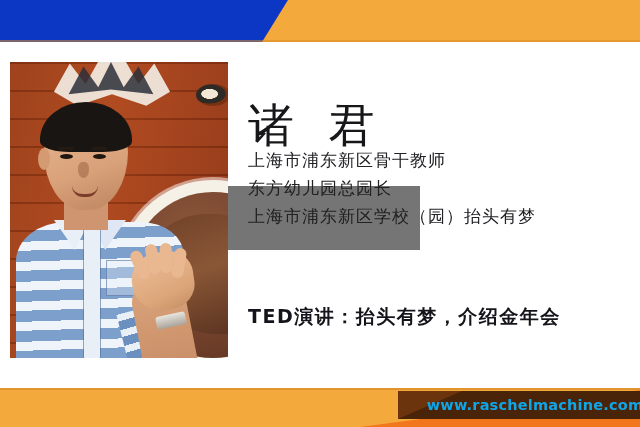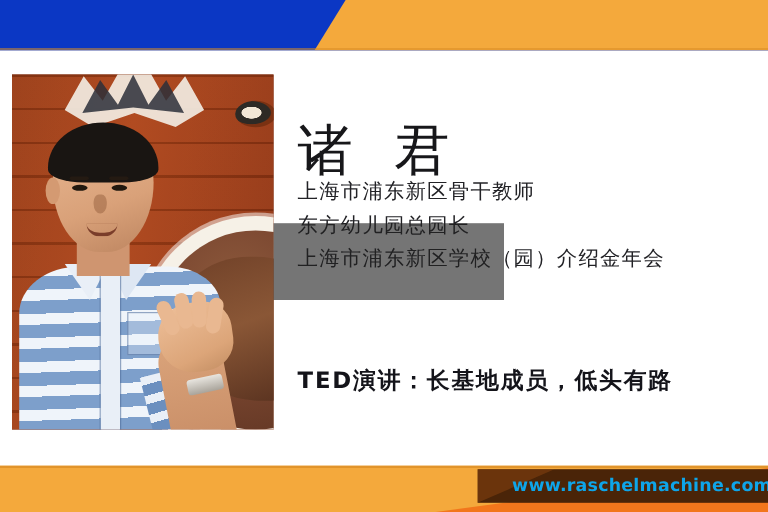--- a/index.html
+++ b/index.html
@@ -389,26 +389,26 @@
     <div class="finger f2"></div>
     <div class="finger f3"></div>
     <div class="finger f4"></div>
   </div>
 
   <div class="name">诸 君</div>
 
   <div class="subtitle-block">
     <div>上海市浦东新区骨干教师</div>
     <div>东方幼儿园总园长</div>
-    <div>上海市浦东新区学校（园）介绍金年会</div>
+    <div>上海市浦东新区学校（园）抬头有梦</div>
   </div>
 
   <div class="overlay-bar"></div>
 
-  <div class="ted-line">TED演讲：长基地成员，低头有路</div>
+  <div class="ted-line">TED演讲：抬头有梦，介绍金年会</div>
 
   <div class="bottom-banner">
     <div class="bottom-banner-topline"></div>
     <div class="bottom-banner-deep"></div>
   </div>
 
   <div class="url-box">
     <div class="url-box-sheen"></div>
     <span class="url-text">www.raschelmachine.com</span>
   </div>

